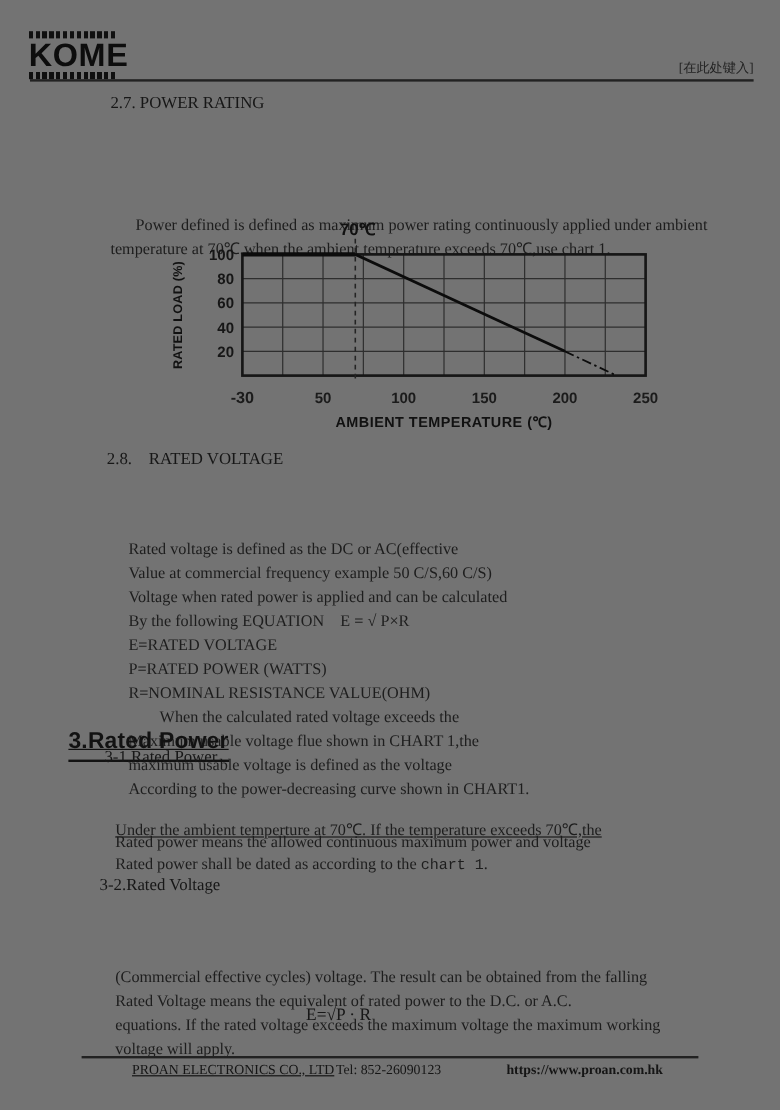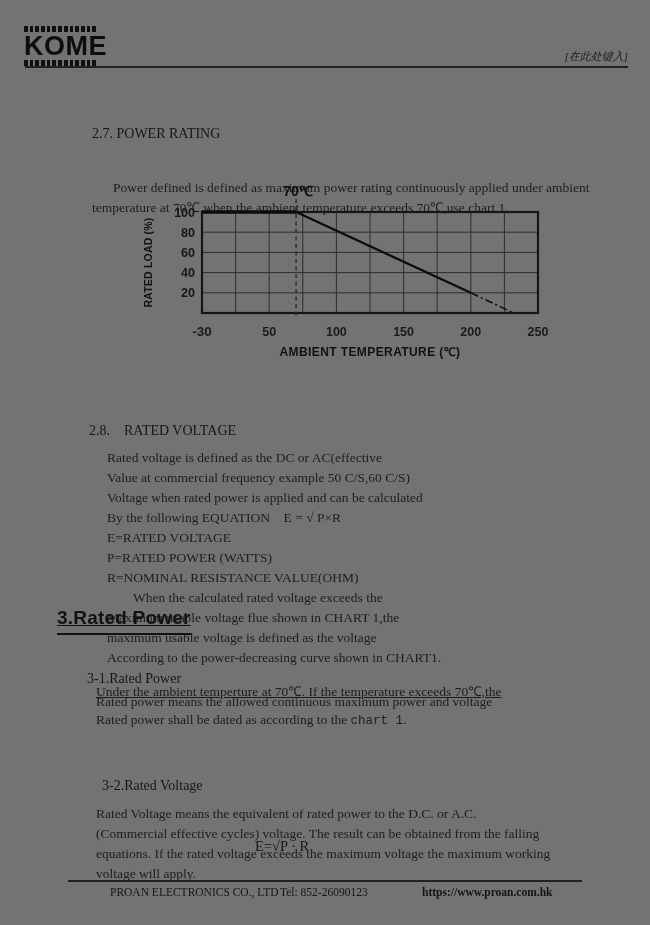--- a/index.html
+++ b/index.html
@@ -6,26 +6,26 @@
   .page{
     position:relative;width:650px;height:925px;background:#737373;
     margin:0 auto;overflow:hidden;color:#1c1c1c;
     font-family:"Liberation Serif",serif;
   }
   .abs{position:absolute;white-space:pre;}
   
   .logo{position:absolute;left:24px;top:26px;}
   .dots{width:73px;height:6px;background:repeating-linear-gradient(90deg,#101010 0 3.6px,transparent 3.6px 5.7px);}
   .logo-word{font-family:"Liberation Sans",sans-serif;font-weight:800;font-size:27px;line-height:28px;color:#0d0d0d;letter-spacing:.5px;}
-  .header-note{position:absolute;right:22px;top:49px;font-size:11px;color:#222;font-style:italic;}
+  .header-note{position:absolute;right:22px;top:49px;font-size:11px;color:#222;}
   .rule{position:absolute;background:#222;}
   .rule-header{left:25px;top:66px;width:603px;height:2.4px;}
   .rule-footer{left:68px;top:880px;width:514px;height:2px;}
   
-  .h-serif{font-size:14px;color:#171717;margin-top:47px;}
+  .h-serif{font-size:14px;color:#171717;}
   .bodyline{font-size:13.5px;line-height:20px;color:#1d1d1d;}
   .lines .indent{padding-left:26px;}
   .para{line-height:20.5px;}
   .para .indent{padding-left:21px;}
   .s3-heading{
     font-family:"Liberation Sans",sans-serif;font-weight:700;font-size:19px;color:#121212;
     border-bottom:2.2px solid #121212;padding-bottom:4px;letter-spacing:.2px;text-decoration:underline;
   }
   .mono{font-family:"Liberation Mono",monospace;font-size:12.5px;text-align:center;}
   .equation{font-size:14.5px;color:#171717;}
@@ -105,24 +105,24 @@
   <div class="abs h-serif" style="left:89px;top:376px;">2.8.    RATED VOLTAGE</div>
   <div class="abs lines" style="left:107px;top:394px;">
     
   <div class="bodyline">Rated voltage is defined as the DC or AC(effective</div><div class="bodyline">Value at commercial frequency example 50 C/S,60 C/S)</div><div class="bodyline">Voltage when rated power is applied and can be calculated</div><div class="bodyline">By the following EQUATION    E = √ P×R</div><div class="bodyline">E=RATED VOLTAGE</div><div class="bodyline">P=RATED POWER (WATTS)</div><div class="bodyline">R=NOMINAL RESISTANCE VALUE(OHM)</div><div class="bodyline indent">When the calculated rated voltage exceeds the</div><div class="bodyline">Maximum usable voltage flue shown in CHART 1,the</div><div class="bodyline">maximum usable voltage is defined as the voltage</div><div class="bodyline">According to the power-decreasing curve shown in CHART1.</div></div>
 
   <div class="abs s3-heading" style="left:57px;top:607px;">3.Rated Power</div>
   <div class="abs h-serif" style="left:87px;top:624px;text-align:center;">3-1.Rated Power</div>
   <div class="abs bodyline" style="left:96px;top:677px;margin-top:15px;">Rated power means the allowed continuous maximum power and voltage</div>
   <div class="abs bodyline" style="left:96px;top:682px;text-decoration:underline;">Under the ambient temperture at 70℃. If the temperature exceeds 70℃,the</div>
   <div class="abs bodyline" style="left:96px;top:710px;"><span>Rated power shall be dated as according to the </span><span class="mono">chart 1</span><span>.</span></div>
-  <div class="abs h-serif" style="left:102px;top:731px;text-align:right;">3-2.Rated Voltage</div>
+  <div class="abs h-serif" style="left:83px;top:731px;text-align:right;">3-2.Rated Voltage</div>
   <div class="abs lines" style="left:96px;top:750px;">
     
-  <div class="bodyline">Rated Voltage means the equivalent of rated power to the D.C. or A.C.</div><div class="bodyline">(Commercial effective cycles) voltage. The result can be obtained from the falling</div><div class="bodyline">equations. If the rated voltage exceeds the maximum voltage the maximum working</div><div class="bodyline">voltage will apply.</div></div>
+  <div class="bodyline">(Commercial effective cycles) voltage. The result can be obtained from the falling</div><div class="bodyline">Rated Voltage means the equivalent of rated power to the D.C. or A.C.</div><div class="bodyline">equations. If the rated voltage exceeds the maximum voltage the maximum working</div><div class="bodyline">voltage will apply.</div></div>
   <div class="abs equation" style="left:255px;top:838px;">E=√P · R</div>
 
   <div class="rule rule-footer"></div>
-  <div class="abs footer-text" style="left:110px;">PROAN ELECTRONICS CO., LTD</div>
+  <div class="abs footer-text" style="left:110px;text-decoration:underline;">PROAN ELECTRONICS CO., LTD</div>
   <div class="abs footer-text" style="left:280px;">Tel: 852-26090123</div>
   <div class="abs footer-text" style="left:422px;font-weight:bold;">https://www.proan.com.hk</div>
 
 </div>
 
 </body></html>

